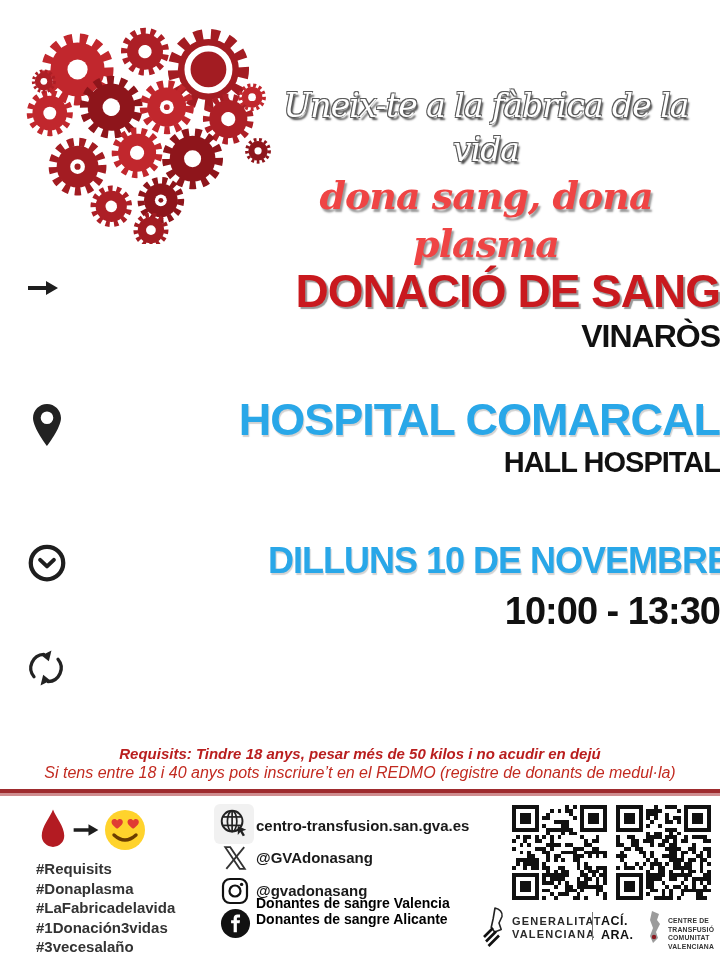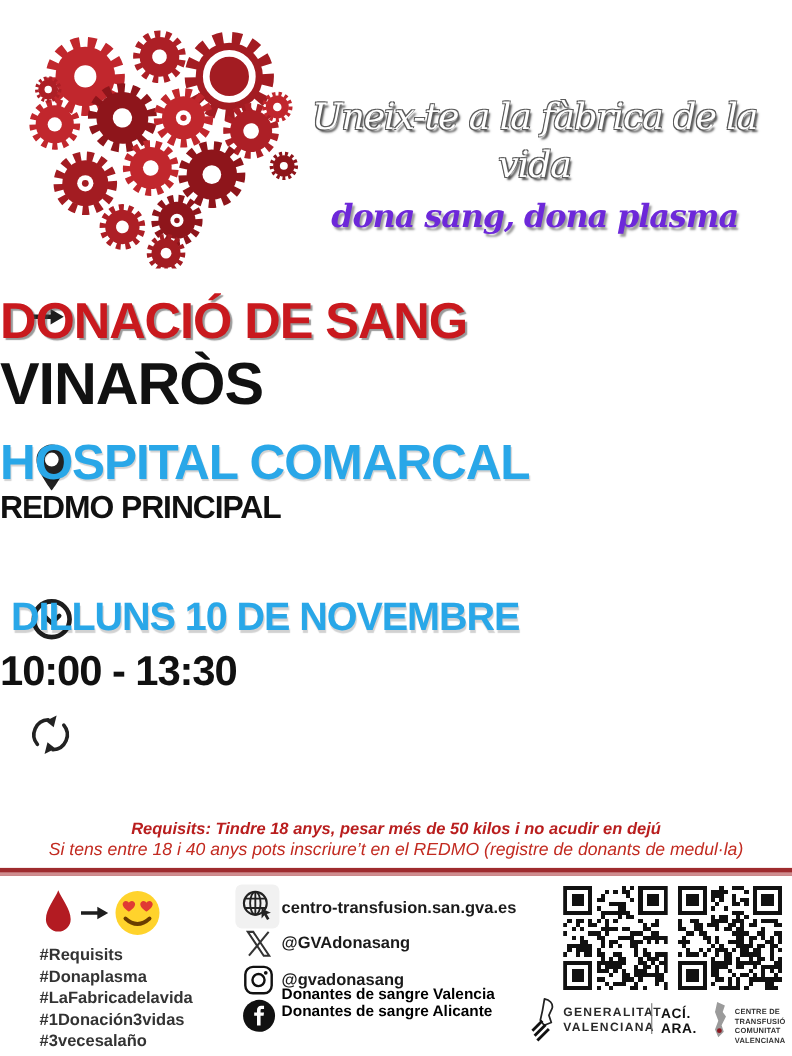--- a/index.html
+++ b/index.html
@@ -7,27 +7,27 @@
           font-family:"Liberation Sans",sans-serif;}
   .abs{position:absolute;}
 
   
   #heart-logo{left:12px;top:6px;width:262px;height:238px;}
   #tagline{left:256px;top:84px;width:460px;text-align:center;}
   .tag1{font-family:"DejaVu Serif",serif;font-style:italic;font-weight:normal;
         font-size:33px;line-height:44px;color:#fff;letter-spacing:-1px;
         text-shadow:-1px -1px 0 #5a5a5a,1px -1px 0 #5a5a5a,-1px 1px 0 #5a5a5a,2px 3px 2px #4a4a4a;}
   .tag2{font-family:"DejaVu Serif",serif;font-style:italic;font-weight:bold;
-        font-size:29px;line-height:48px;color:#6d28d9;letter-spacing:-1px;
+        font-size:38px;line-height:48px;color:#ef4444;letter-spacing:-1px;
         text-shadow:2px 3px 2px #9a9a9a;}
 
   
-  .bigline{left:0;width:720px;text-align:left;font-weight:900;letter-spacing:-1px;}
+  .bigline{left:0;width:720px;text-align:right;font-weight:900;letter-spacing:-1px;}
   #title-red{top:264px;font-size:46px;color:#c9191e;text-shadow:2px 2px 1px rgba(70,70,70,.55);}
-  #title-city{top:318px;font-size:54px;color:#111;}
+  #title-city{top:318px;font-size:32px;color:#111;}
   #venue{top:394px;font-size:45px;color:#29a7e8;text-shadow:1px 2px 1px rgba(0,0,0,.18);}
   #venue-detail{top:446px;font-size:29px;color:#111;}
   #date-line{top:540px;font-size:36px;color:#29a7e8;text-shadow:1px 2px 1px rgba(0,0,0,.18);padding-left:10px;}
   #time-line{top:590px;font-size:38px;color:#111;}
 
   
   #requirements{left:0;top:744px;width:720px;text-align:center;font-style:italic;}
   #req1{font-size:15px;font-weight:bold;color:#b91e1e;line-height:19px;}
   #req2{font-size:16px;font-weight:normal;color:#c22a20;line-height:20px;}
 
@@ -111,21 +111,21 @@
   <svg class="abs" style="left:26px;top:644px" width="40" height="48" viewBox="0 0 36 44">
     <path d="M7 30 A12.5 12.5 0 0 1 16 9.5" fill="none" stroke="#222" stroke-width="3" stroke-linecap="round"></path>
     <path d="M14 10.5 l9 -4.5 l-2.4 9.8 z" fill="#222"></path>
     <path d="M29 14 A12.5 12.5 0 0 1 20 34.5" fill="none" stroke="#222" stroke-width="3" stroke-linecap="round"></path>
     <path d="M22 33.5 l-9 4.5 l2.4 -9.8 z" fill="#222"></path>
   </svg>
 
   <div id="title-red" class="abs bigline">DONACIÓ DE SANG</div>
   <div id="title-city" class="abs bigline">VINARÒS</div>
   <div id="venue" class="abs bigline">HOSPITAL COMARCAL</div>
-  <div id="venue-detail" class="abs bigline">REDMO PRINCIPAL</div>
+  <div id="venue-detail" class="abs bigline">HALL HOSPITAL</div>
   <div id="date-line" class="abs bigline">DILLUNS 10 DE NOVEMBRE</div>
   <div id="time-line" class="abs bigline">10:00 - 13:30</div>
 
   <div id="requirements" class="abs">
     <div id="req1">Requisits: Tindre 18 anys, pesar més de 50 kilos i no acudir en dejú</div>
     <div id="req2">Si tens entre 18 i 40 anys pots inscriure’t en el REDMO (registre de donants de medul·la)</div>
   </div>
 
   <div id="divider" class="abs"></div>
 

